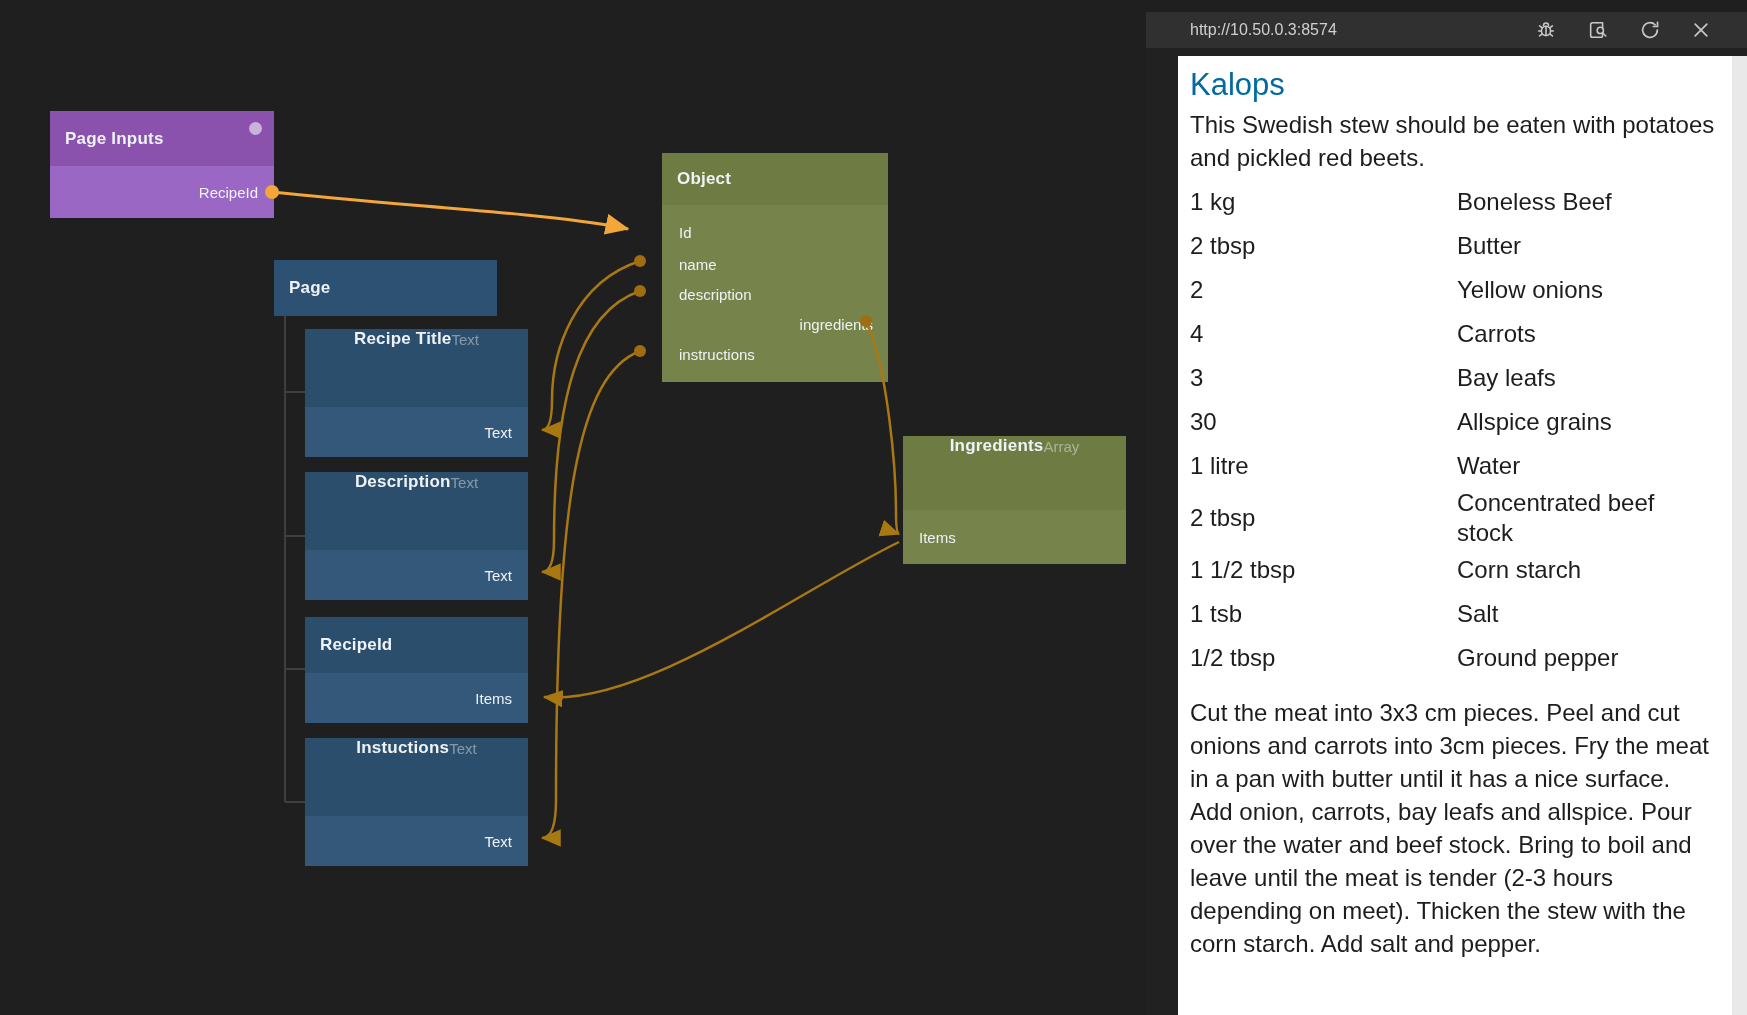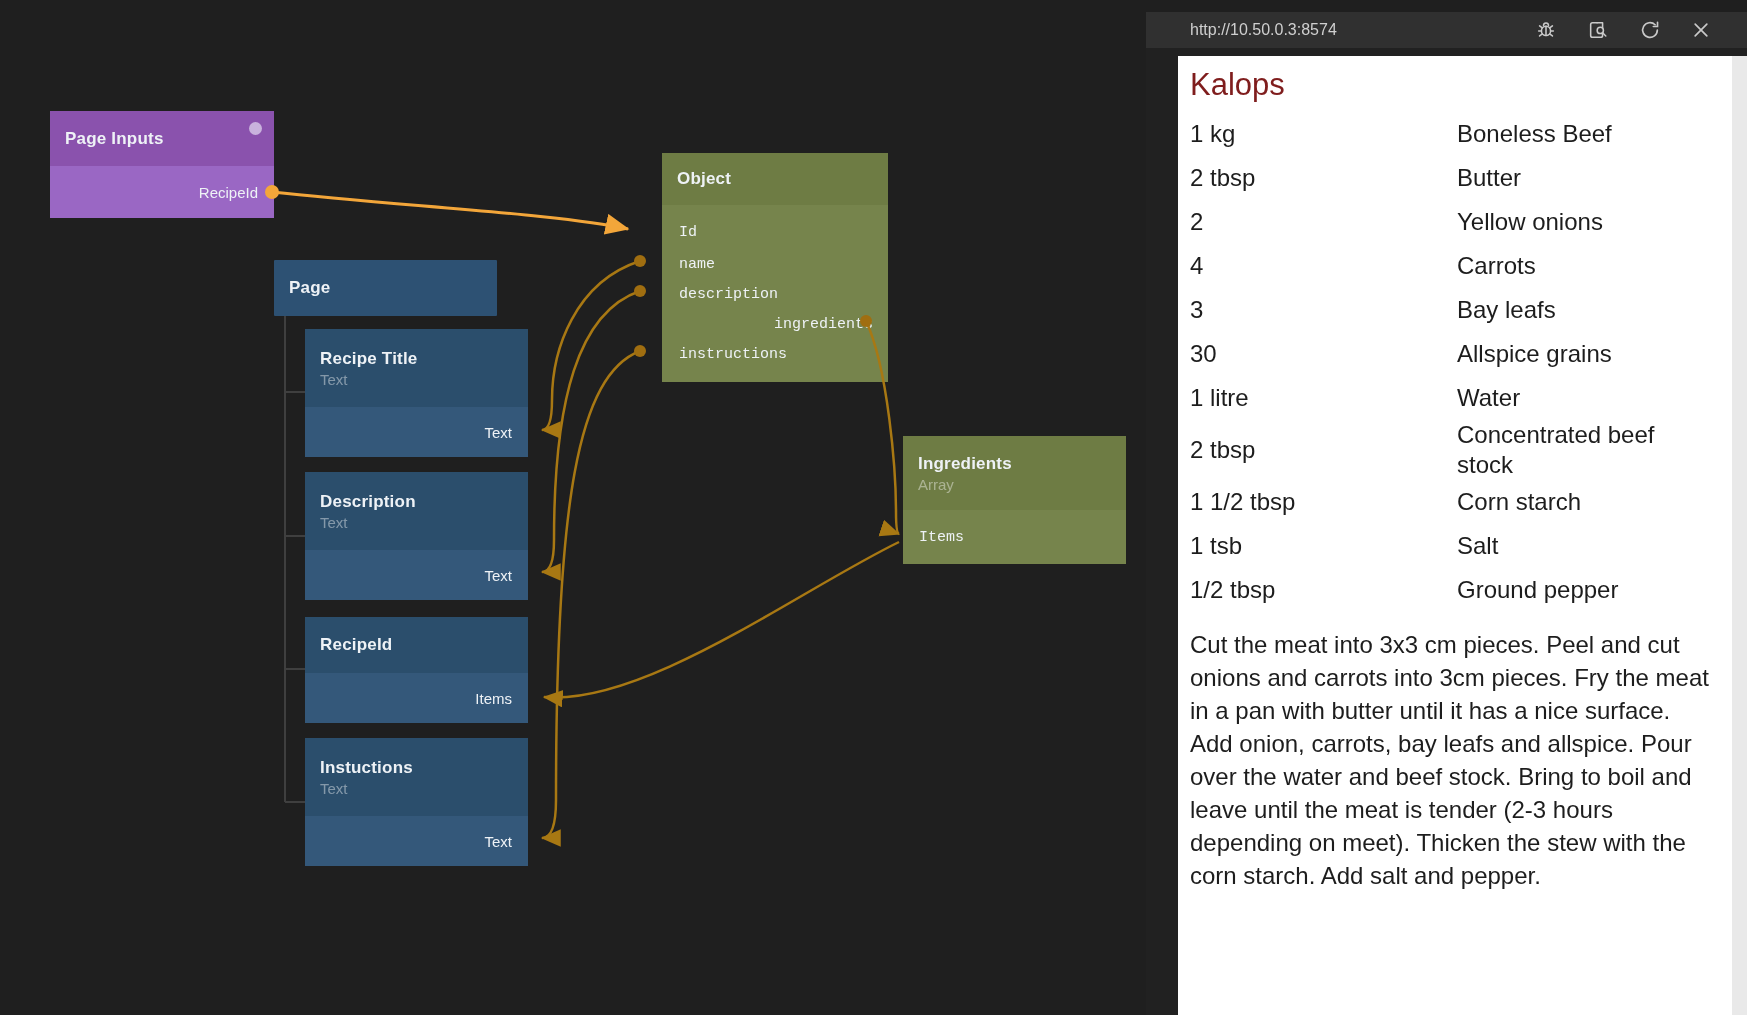--- a/index.html
+++ b/index.html
@@ -4,50 +4,50 @@
 <style>
   html,body{margin:0;padding:0;background:#151515;}
   .app{position:relative;width:1747px;height:1015px;background:#1f1f1f;overflow:hidden;
        font-family:"Liberation Sans",sans-serif;}
   
   .canvas{position:absolute;left:0;top:0;width:1146px;height:1015px;}
   .node{position:absolute;border-radius:1px;}
   .node .nhead{box-sizing:border-box;padding:0 15px;display:flex;align-items:center;}
   .ntitle{font-size:17px;font-weight:700;color:#eef2f6;letter-spacing:.2px;}
   .nsub{font-size:15px;color:rgba(255,255,255,.42);margin-top:2px;}
-  .nhead.twolines{flex-direction:column;align-items:flex-start;justify-content:center;}
+  .nhead.twolines{flex-direction:row;align-items:flex-start;justify-content:center;}
   .nport{box-sizing:border-box;padding:0 16px;display:flex;align-items:center;font-size:15px;color:#eef2f6;}
   .nport.right{justify-content:flex-end;}
   
   .purple-head{background:#8a52ad;}
   .purple-body{background:#9a67c4;}
   
   .blue-solid{background:#2d5173;}
   .blue-head{background:#2b4e6c;}
   .blue-body{background:#34587a;}
   
   .green-head{background:#6e7c44;}
-  .green-body{background:#76844c;font-family:Liberation Mono, monospace;}
+  .green-body{background:#76844c;}
   .badge{position:absolute;top:11px;right:12px;width:13px;height:13px;border-radius:50%;background:#c9b2dd;}
   .objrow{height:30px;line-height:30px;box-sizing:border-box;padding:0 17px;font-size:15px;color:#eef2f6;}
   .objrow.right{text-align:right;padding-right:15px;}
   svg.wires{position:absolute;left:0;top:0;pointer-events:none;}
   svg.wires path{pointer-events:stroke;}
   
   .preview{position:absolute;left:1146px;top:12px;width:601px;height:1015px;background:#212121;}
   .topbar{position:absolute;left:0;top:0;width:601px;height:36px;background:#303030;
           display:flex;align-items:center;box-sizing:border-box;padding-left:44px;}
   .url{font-size:16px;color:#cfcfcf;flex:0 0 auto;}
   .tb-spacer{flex:1 1 auto;}
   .tb-icons{display:flex;align-items:center;gap:30px;margin-right:36px;}
   .tb-icons svg{display:block;cursor:pointer;}
   .white{position:absolute;left:32px;top:44px;right:0;bottom:0;background:#ffffff;}
   .scrolltrack{position:absolute;right:0;top:0;width:15px;height:100%;background:#e9e9e9;}
   .recipe{position:absolute;left:12px;top:0;width:526px;color:#1d1d1d;}
-  .rtitle{margin:8px 0 0 0;font-size:31px;line-height:42px;font-weight:400;color:#7f1d1d;}
+  .rtitle{margin:8px 0 0 0;font-size:31px;line-height:42px;font-weight:400;color:#0369a1;}
   .rdesc{margin:2px 0 0 0;font-size:24px;line-height:33px;}
   .ingtable{margin-top:6px;}
   .ingrow{display:flex;align-items:center;min-height:44px;font-size:24px;line-height:30px;}
   .amt{flex:0 0 267px;}
   .iname{flex:1 1 auto;}
   .rinstr{margin:16px 0 0 0;font-size:24px;line-height:33px;}
 </style>
 </head>
 <body>
 
@@ -198,20 +198,21 @@
             <path d="M19 5 L5 19"></path>
         </svg>
       </span>
     </div>
 
     <div class="white">
       <div class="scrolltrack"></div>
 
       <div class="recipe">
         <h1 class="rtitle">Kalops</h1>
+        <p class="rdesc">This Swedish stew should be eaten with potatoes and pickled red beets.</p>
 
         <div class="ingtable">
           <div class="ingrow">
             <span class="amt">1 kg</span>
             <span class="iname">Boneless Beef</span>
           </div>
           <div class="ingrow">
             <span class="amt">2 tbsp</span>
             <span class="iname">Butter</span>
           </div>

